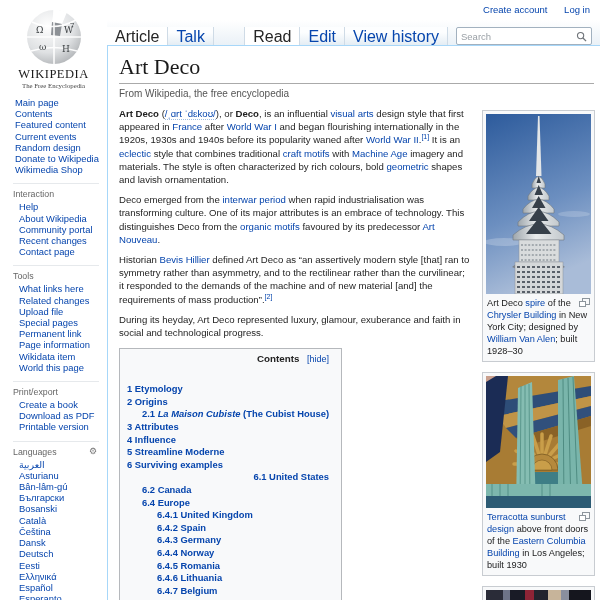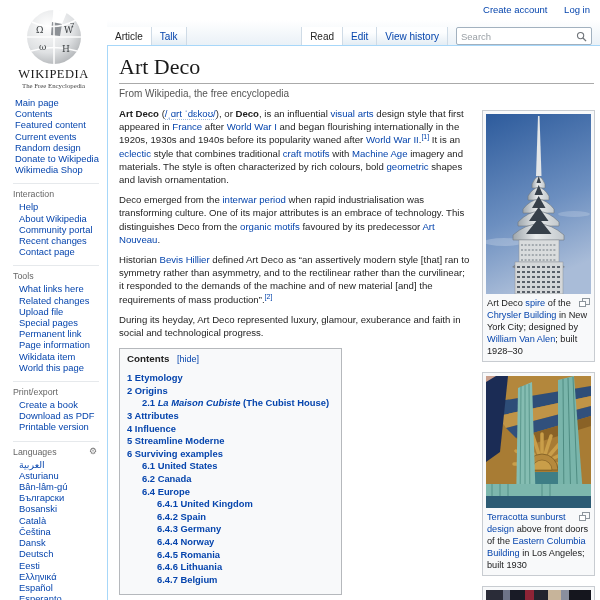--- a/index.html
+++ b/index.html
@@ -11,21 +11,21 @@
   .ipa{border-bottom:1px dotted #9fbce0;}
   sup{font-size:7px;line-height:0;}
 
   
   .header-bg{position:absolute;left:107px;top:0;width:493px;height:45px;
              background:linear-gradient(to bottom,#ffffff 45%,#eaf1f7 100%);}
   .personal{position:absolute;top:4px;right:10px;font-size:9.5px;}
   .personal span{margin-left:14px;}
   .tabs-left{position:absolute;left:107px;top:27px;height:18px;display:flex;}
   .tabs-right{position:absolute;right:152px;top:27px;height:18px;display:flex;}
-  .tab{padding:0 8px;line-height:19px;font-size:10px;color:#0645ad;white-space:nowrap;
+  .tab{padding:0 8px;line-height:19px;font-size:16px;color:#0645ad;white-space:nowrap;
        background:linear-gradient(to bottom,#fdfeff 30%,#e4edf4 100%);
        border-right:1px solid #cfdbe6;cursor:pointer;}
   .tab.active{background:#fff;color:#252525;border-left:1px solid #cfdbe6;height:19px;}
   .tabs-left .tab.active{border-left:none;}
   .search{position:absolute;top:27px;right:8px;width:134px;height:16px;border:1px solid #a2b1bf;
           border-radius:2px;background:#fff;display:flex;align-items:center;}
   .search input{border:none;outline:none;flex:1;font-size:9.5px;padding:0 4px;background:transparent;
                 color:#333;font-family:"Liberation Sans",sans-serif;min-width:0;}
   .search input::placeholder{color:#9aa0a6;}
   .search svg{margin-right:4px;flex:none;}
@@ -45,21 +45,21 @@
   
   .content{position:absolute;left:107px;top:45px;width:493px;height:555px;background:#fff;
            border-left:1px solid #a7d7f9;border-top:1px solid #a7d7f9;box-sizing:border-box;
            padding:8px 6px 0 11px;}
   h1.title{font-family:"Liberation Serif",serif;font-size:22px;font-weight:normal;color:#1a1a1a;
            margin:0;padding:0 0 3px;border-bottom:1px solid #aaa;}
   .site-sub{font-size:10px;color:#555;margin:4px 0 8px;}
   .para{font-size:9.6px;line-height:13.2px;width:353px;margin:0 0 7px;}
   .toc{display:inline-block;border:1px solid #b5b8bc;background:#f8f9fa;
        padding:4px 12px 8px 7px;margin-top:2px;font-size:9.4px;min-width:168px;}
-  .toc-title{text-align:left;margin-bottom:8px;}
+  .toc-title{text-align:right;margin-bottom:19px;}
   .toc-h{font-weight:bold;font-size:9.8px;color:#222;}
   .toc-toggle{font-size:9px;margin-left:5px;cursor:pointer;}
   .toc-row{line-height:12.6px;white-space:nowrap;cursor:pointer;}
   .toc-row .lnk{cursor:pointer;font-weight:bold;}
 
   
   .thumb-col{position:absolute;top:64px;right:5px;width:113px;}
   .thumb{border:1px solid #c8ccd1;background:#f8f9fa;padding:3px;margin-bottom:10px;box-sizing:border-box;}
   .timg{display:block;width:105px;}
   .sliver{height:10px;background:linear-gradient(90deg,#2a2c38 0 16%,#6e7488 16% 23%,#191b26 23% 37%,
@@ -210,21 +210,21 @@
         <span class="toc-toggle lnk">[hide]</span>
       </div>
       <div>
           <div class="toc-row"><span class="lnk">1 Etymology</span></div>
           <div class="toc-row"><span class="lnk">2 Origins</span></div>
           <div class="toc-row" style="padding-left: 15px;"><span class="lnk">2.1 </span><span class="lnk it">La Maison Cubiste</span><span class="lnk"> (The Cubist House)</span></div>
           <div class="toc-row"><span class="lnk">3 Attributes</span></div>
           <div class="toc-row"><span class="lnk">4 Influence</span></div>
           <div class="toc-row"><span class="lnk">5 Streamline Moderne</span></div>
           <div class="toc-row"><span class="lnk">6 Surviving examples</span></div>
-          <div class="toc-row" style="padding-left: 15px;"><span class="lnk">6.1 United States</span></div>
+          <div class="toc-row" style="padding-left: 15px; text-align: right;"><span class="lnk">6.1 United States</span></div>
           <div class="toc-row" style="padding-left: 15px;"><span class="lnk">6.2 Canada</span></div>
           <div class="toc-row" style="padding-left: 15px;"><span class="lnk">6.4 Europe</span></div>
           <div class="toc-row" style="padding-left: 30px;"><span class="lnk">6.4.1 United Kingdom</span></div>
           <div class="toc-row" style="padding-left: 30px;"><span class="lnk">6.4.2 Spain</span></div>
           <div class="toc-row" style="padding-left: 30px;"><span class="lnk">6.4.3 Germany</span></div>
           <div class="toc-row" style="padding-left: 30px;"><span class="lnk">6.4.4 Norway</span></div>
           <div class="toc-row" style="padding-left: 30px;"><span class="lnk">6.4.5 Romania</span></div>
           <div class="toc-row" style="padding-left: 30px;"><span class="lnk">6.4.6 Lithuania</span></div>
           <div class="toc-row" style="padding-left: 30px;"><span class="lnk">6.4.7 Belgium</span></div>
         </div>

